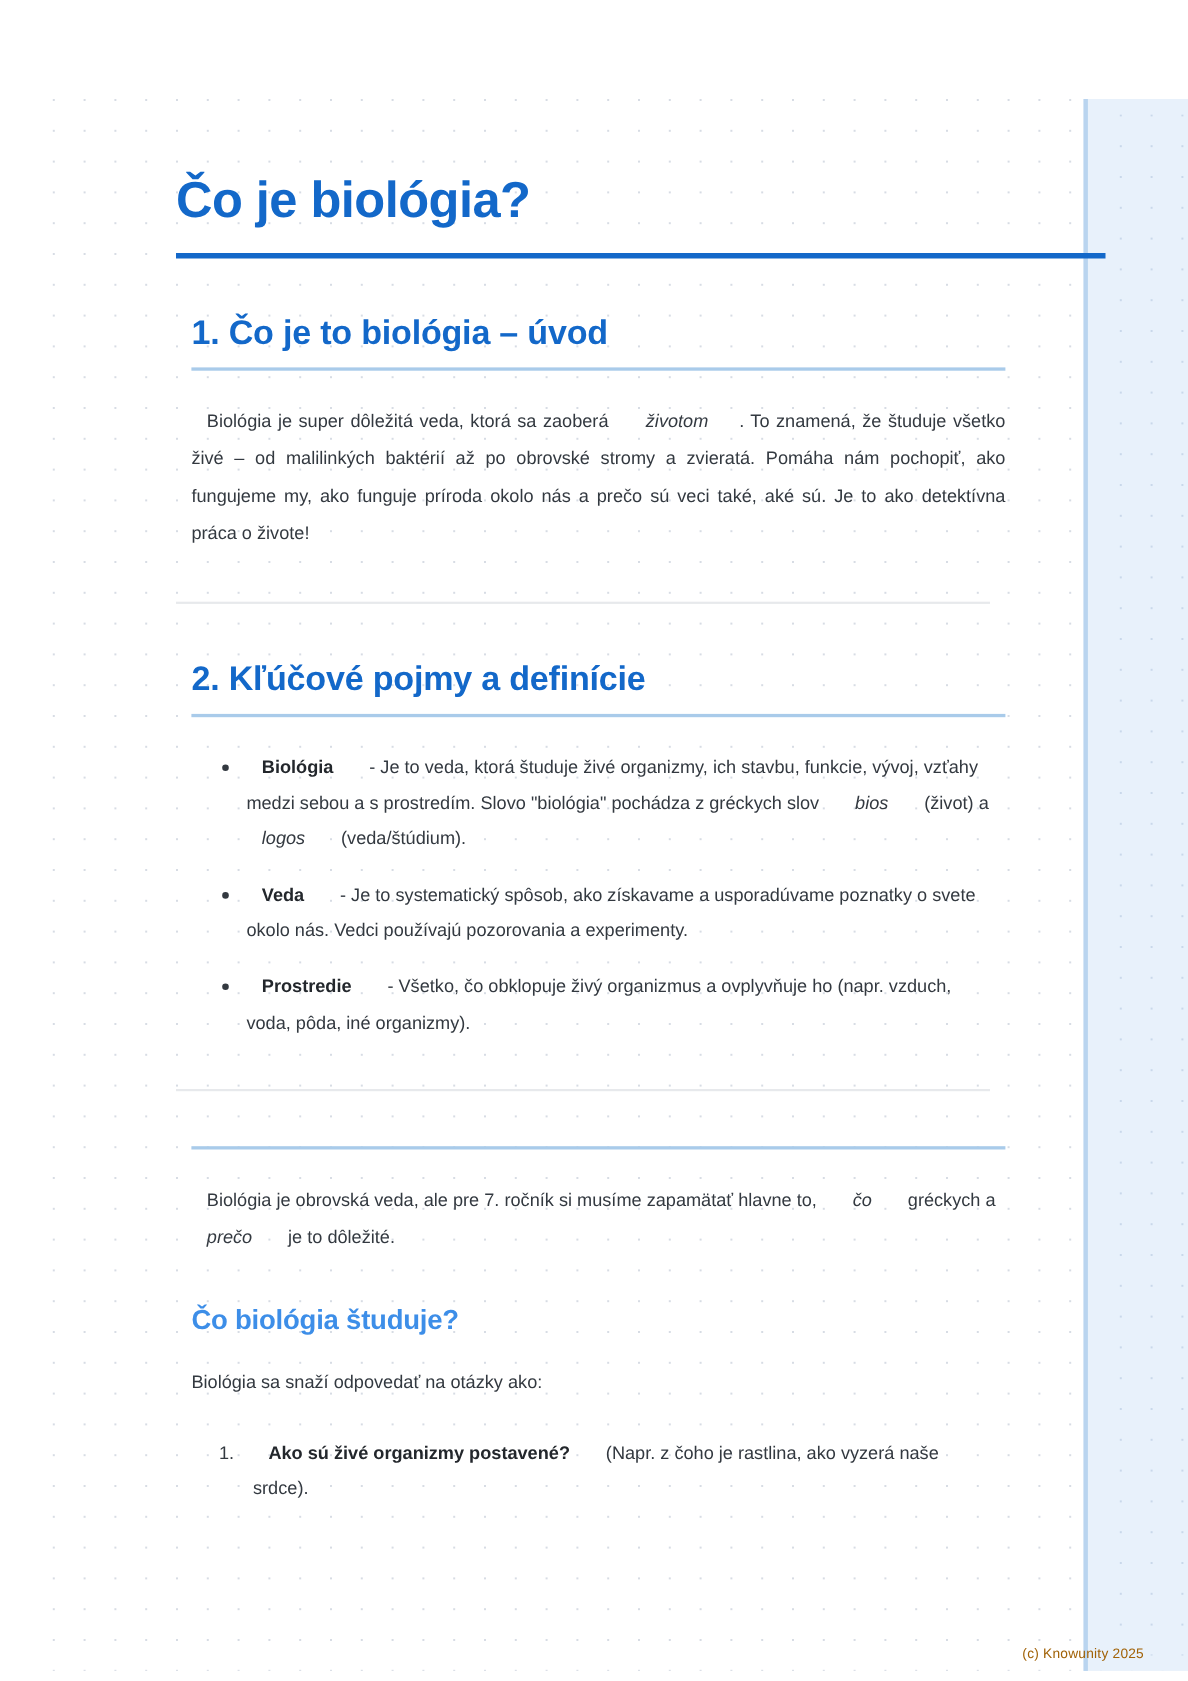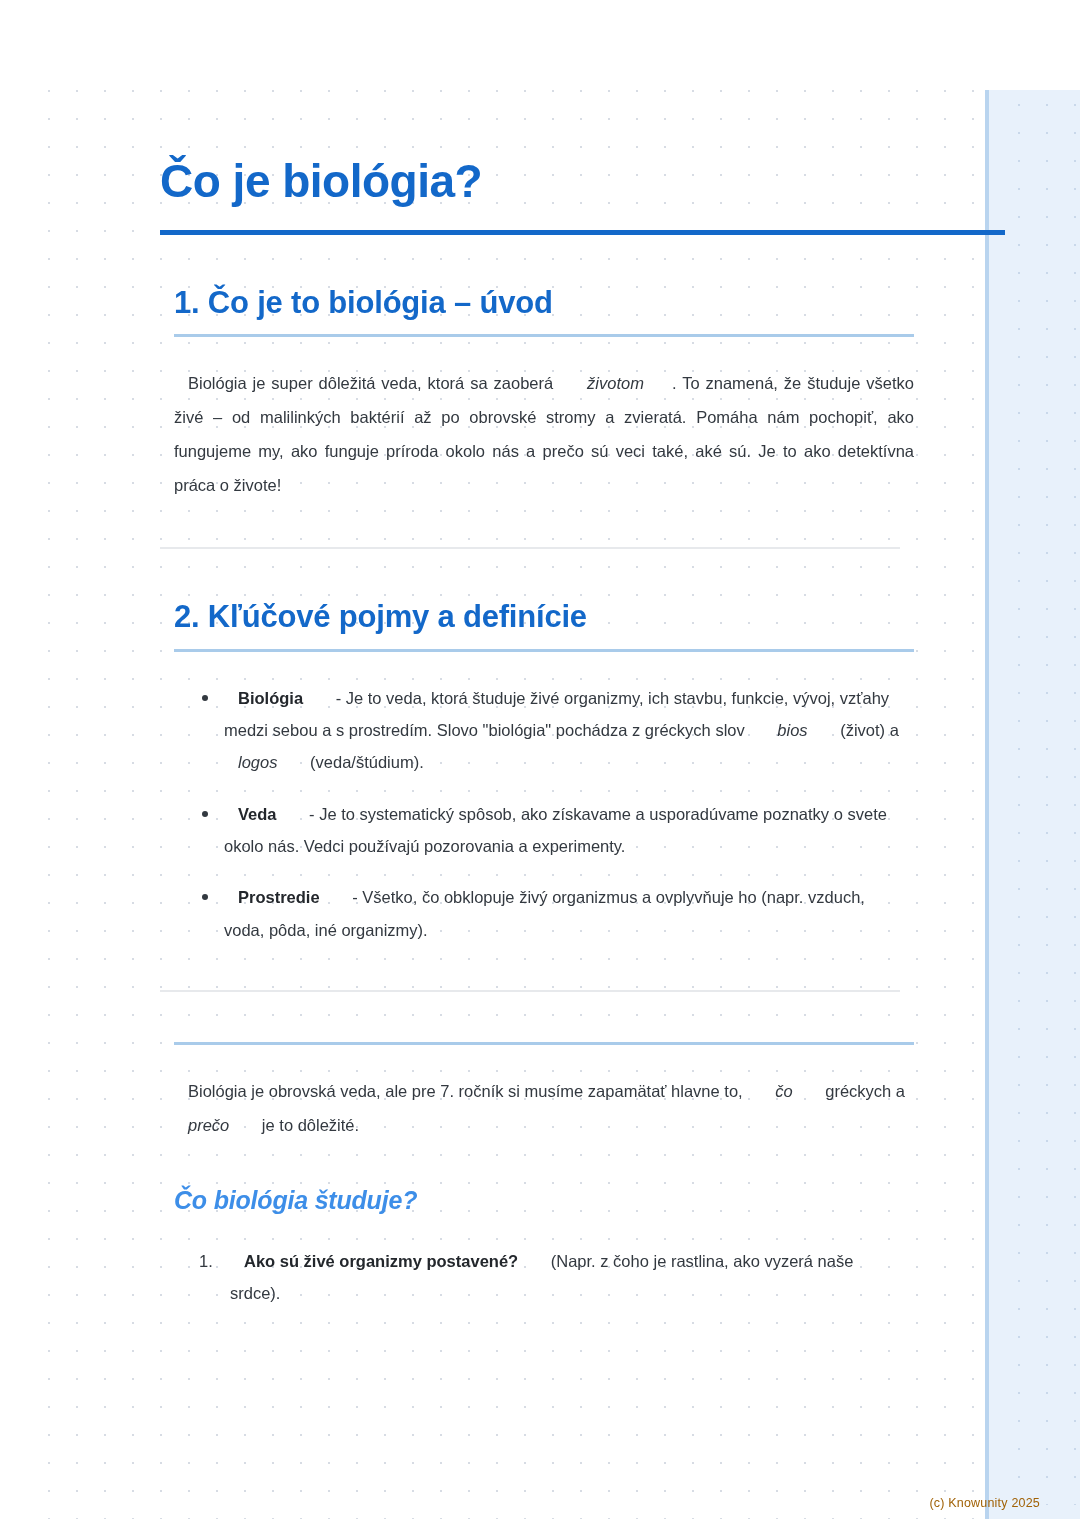--- a/index.html
+++ b/index.html
@@ -102,21 +102,20 @@
     margin-top: 14px;
   }
 
   h3.sub-heading {
     font-size: 25px;
     font-weight: bold;
     color: #3d8ee8;
     letter-spacing: -0.2px;
     margin-top: 42px;
     line-height: 1.2;
-    font-style: italic;
   }
 
   
   p.body-text {
     font-size: 16.5px;
     color: #333940;
     line-height: 2.06;
     margin-top: 26px;
     text-align: justify;
     width: 740px;
@@ -231,20 +230,21 @@
     </div>
 
     <div class="separator"></div>
 
     <div class="section">
       <div class="heading-rule"></div>
       <p class="body-text lead nojust"><span>Biológia je obrovská veda, ale pre 7. ročník si musíme zapamätať hlavne to, </span><em>čo</em><span> gréckych a </span><em>prečo</em><span> je to dôležité.</span></p>
 
       <h3 class="sub-heading">Čo biológia študuje?</h3>
 
+      <p class="body-text nojust">Biológia sa snaží odpovedať na otázky ako:</p>
 
       <ol class="numbers">
           <li><strong>Ako sú živé organizmy postavené?</strong><span> (Napr. z čoho je rastlina, ako vyzerá naše srdce).</span></li>
         </ol>
     </div>
 
   </div>
 
   <div id="footer-watermark">(c) Knowunity 2025</div>
 </div>

